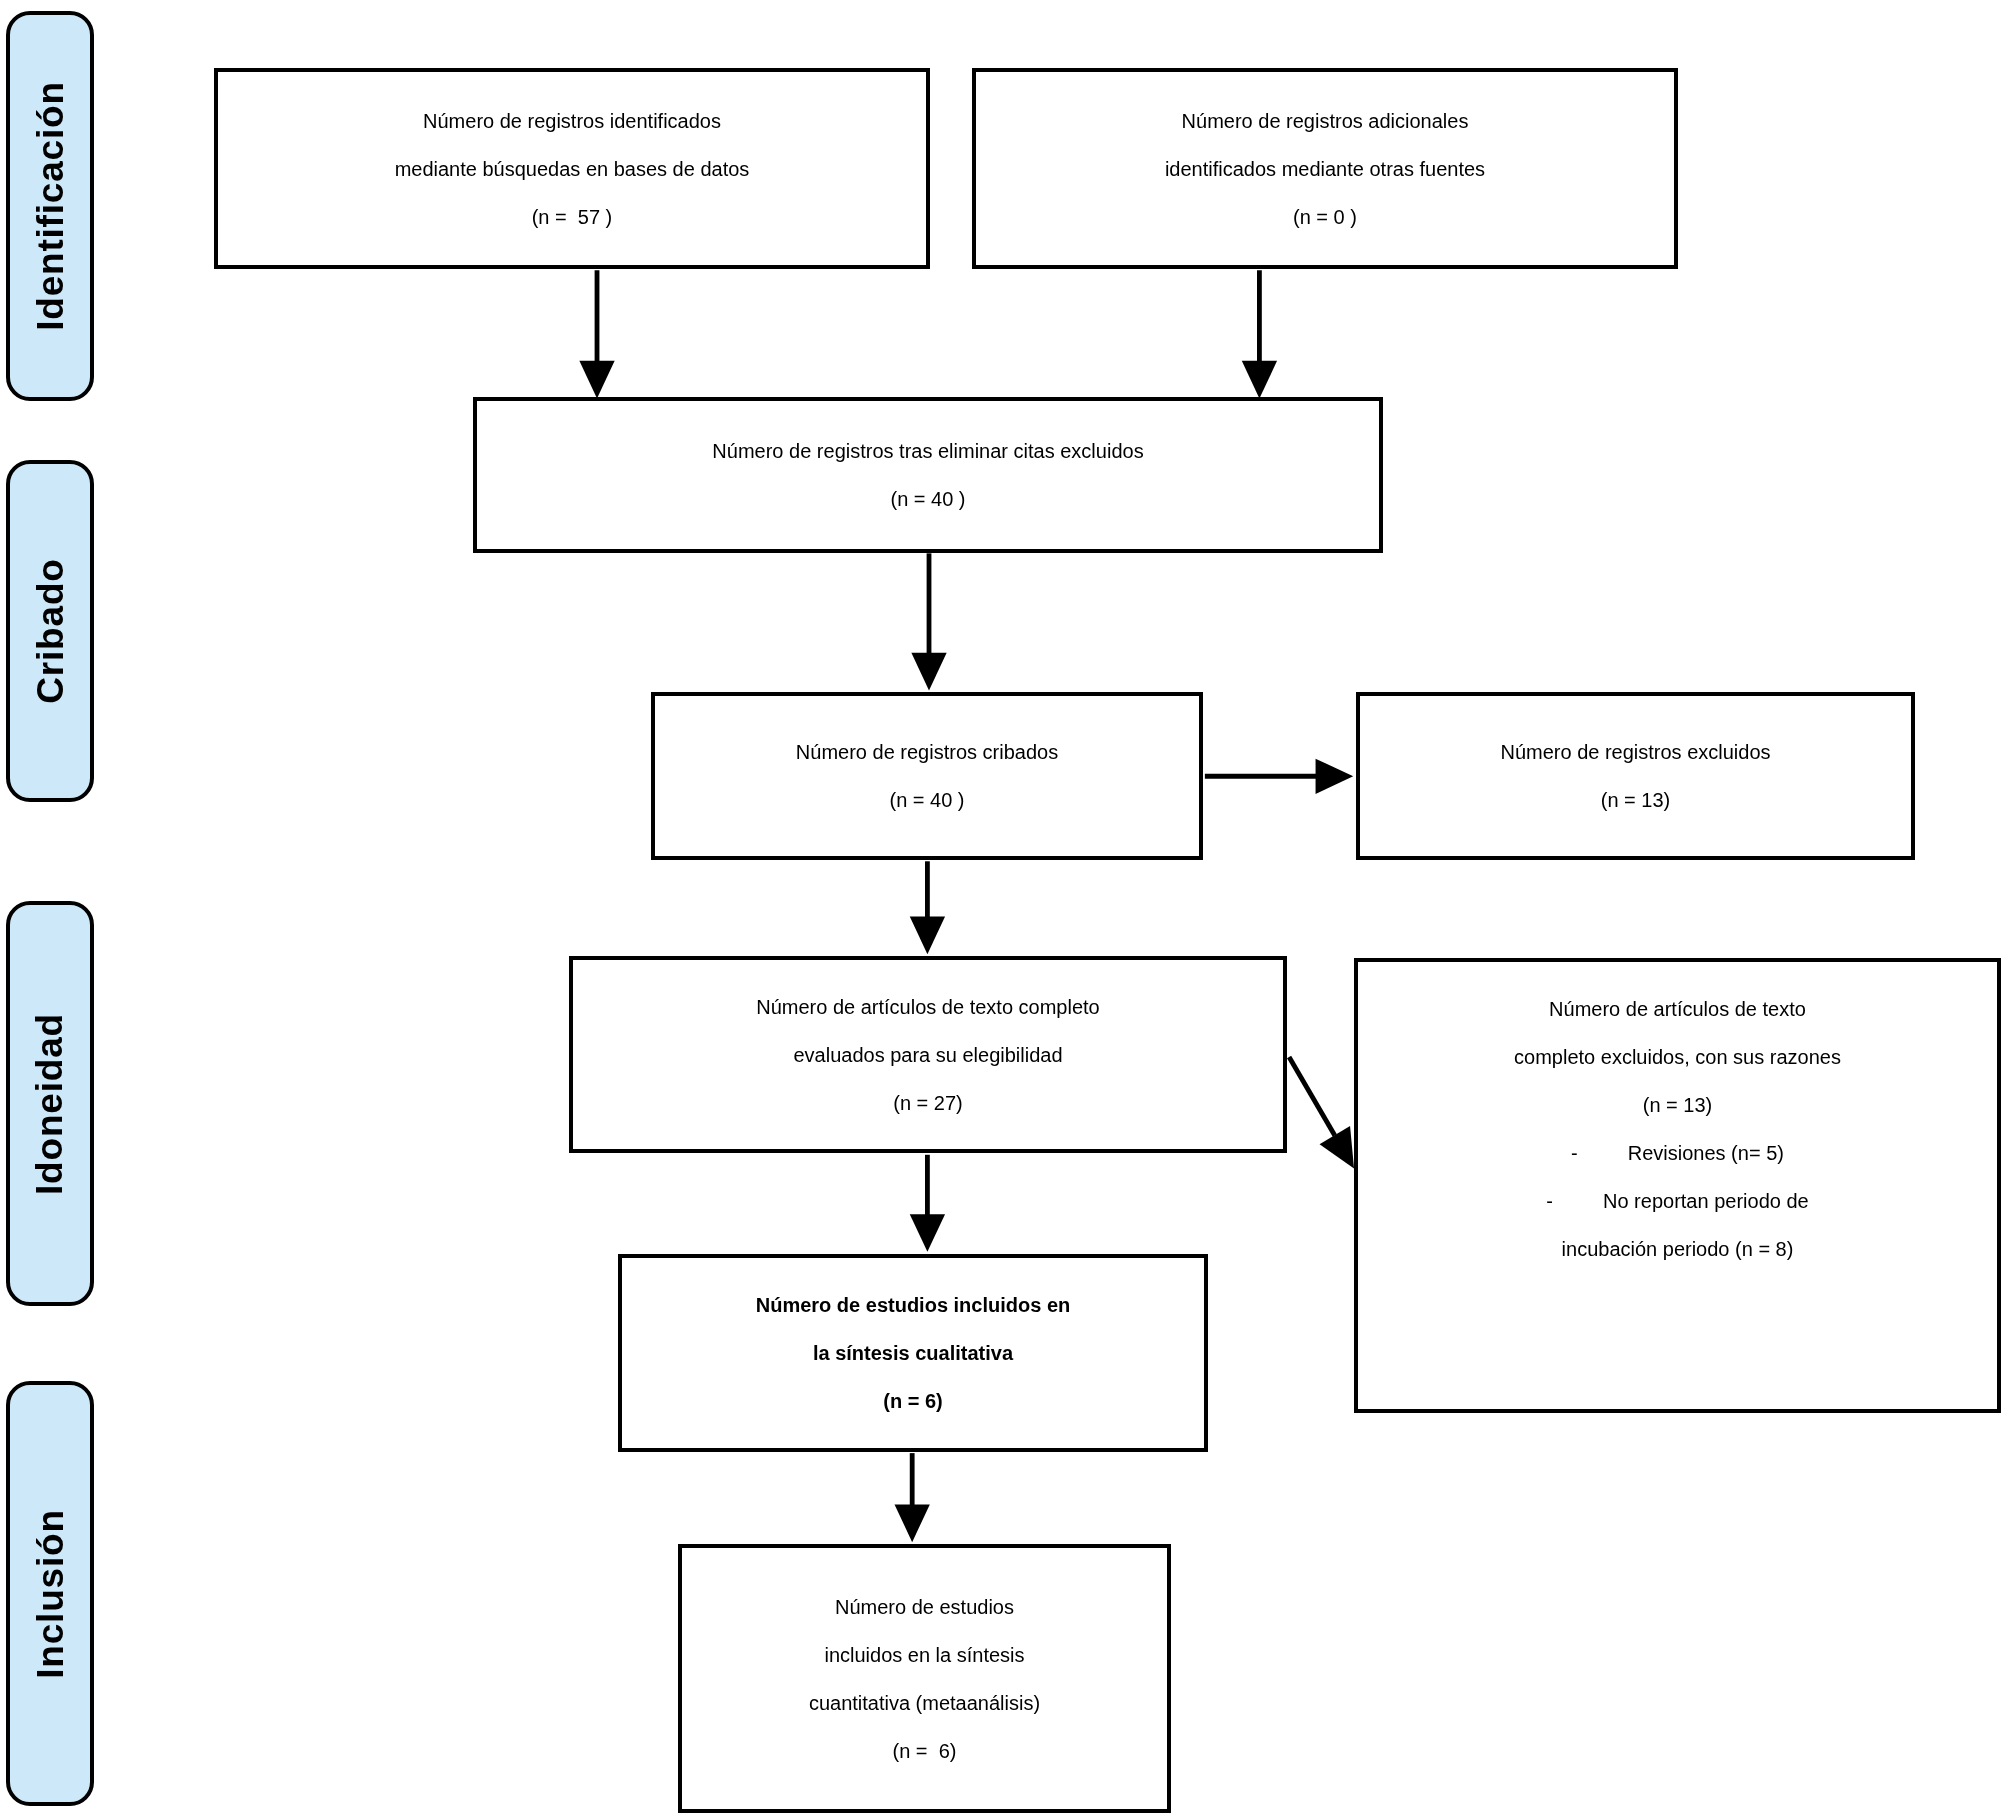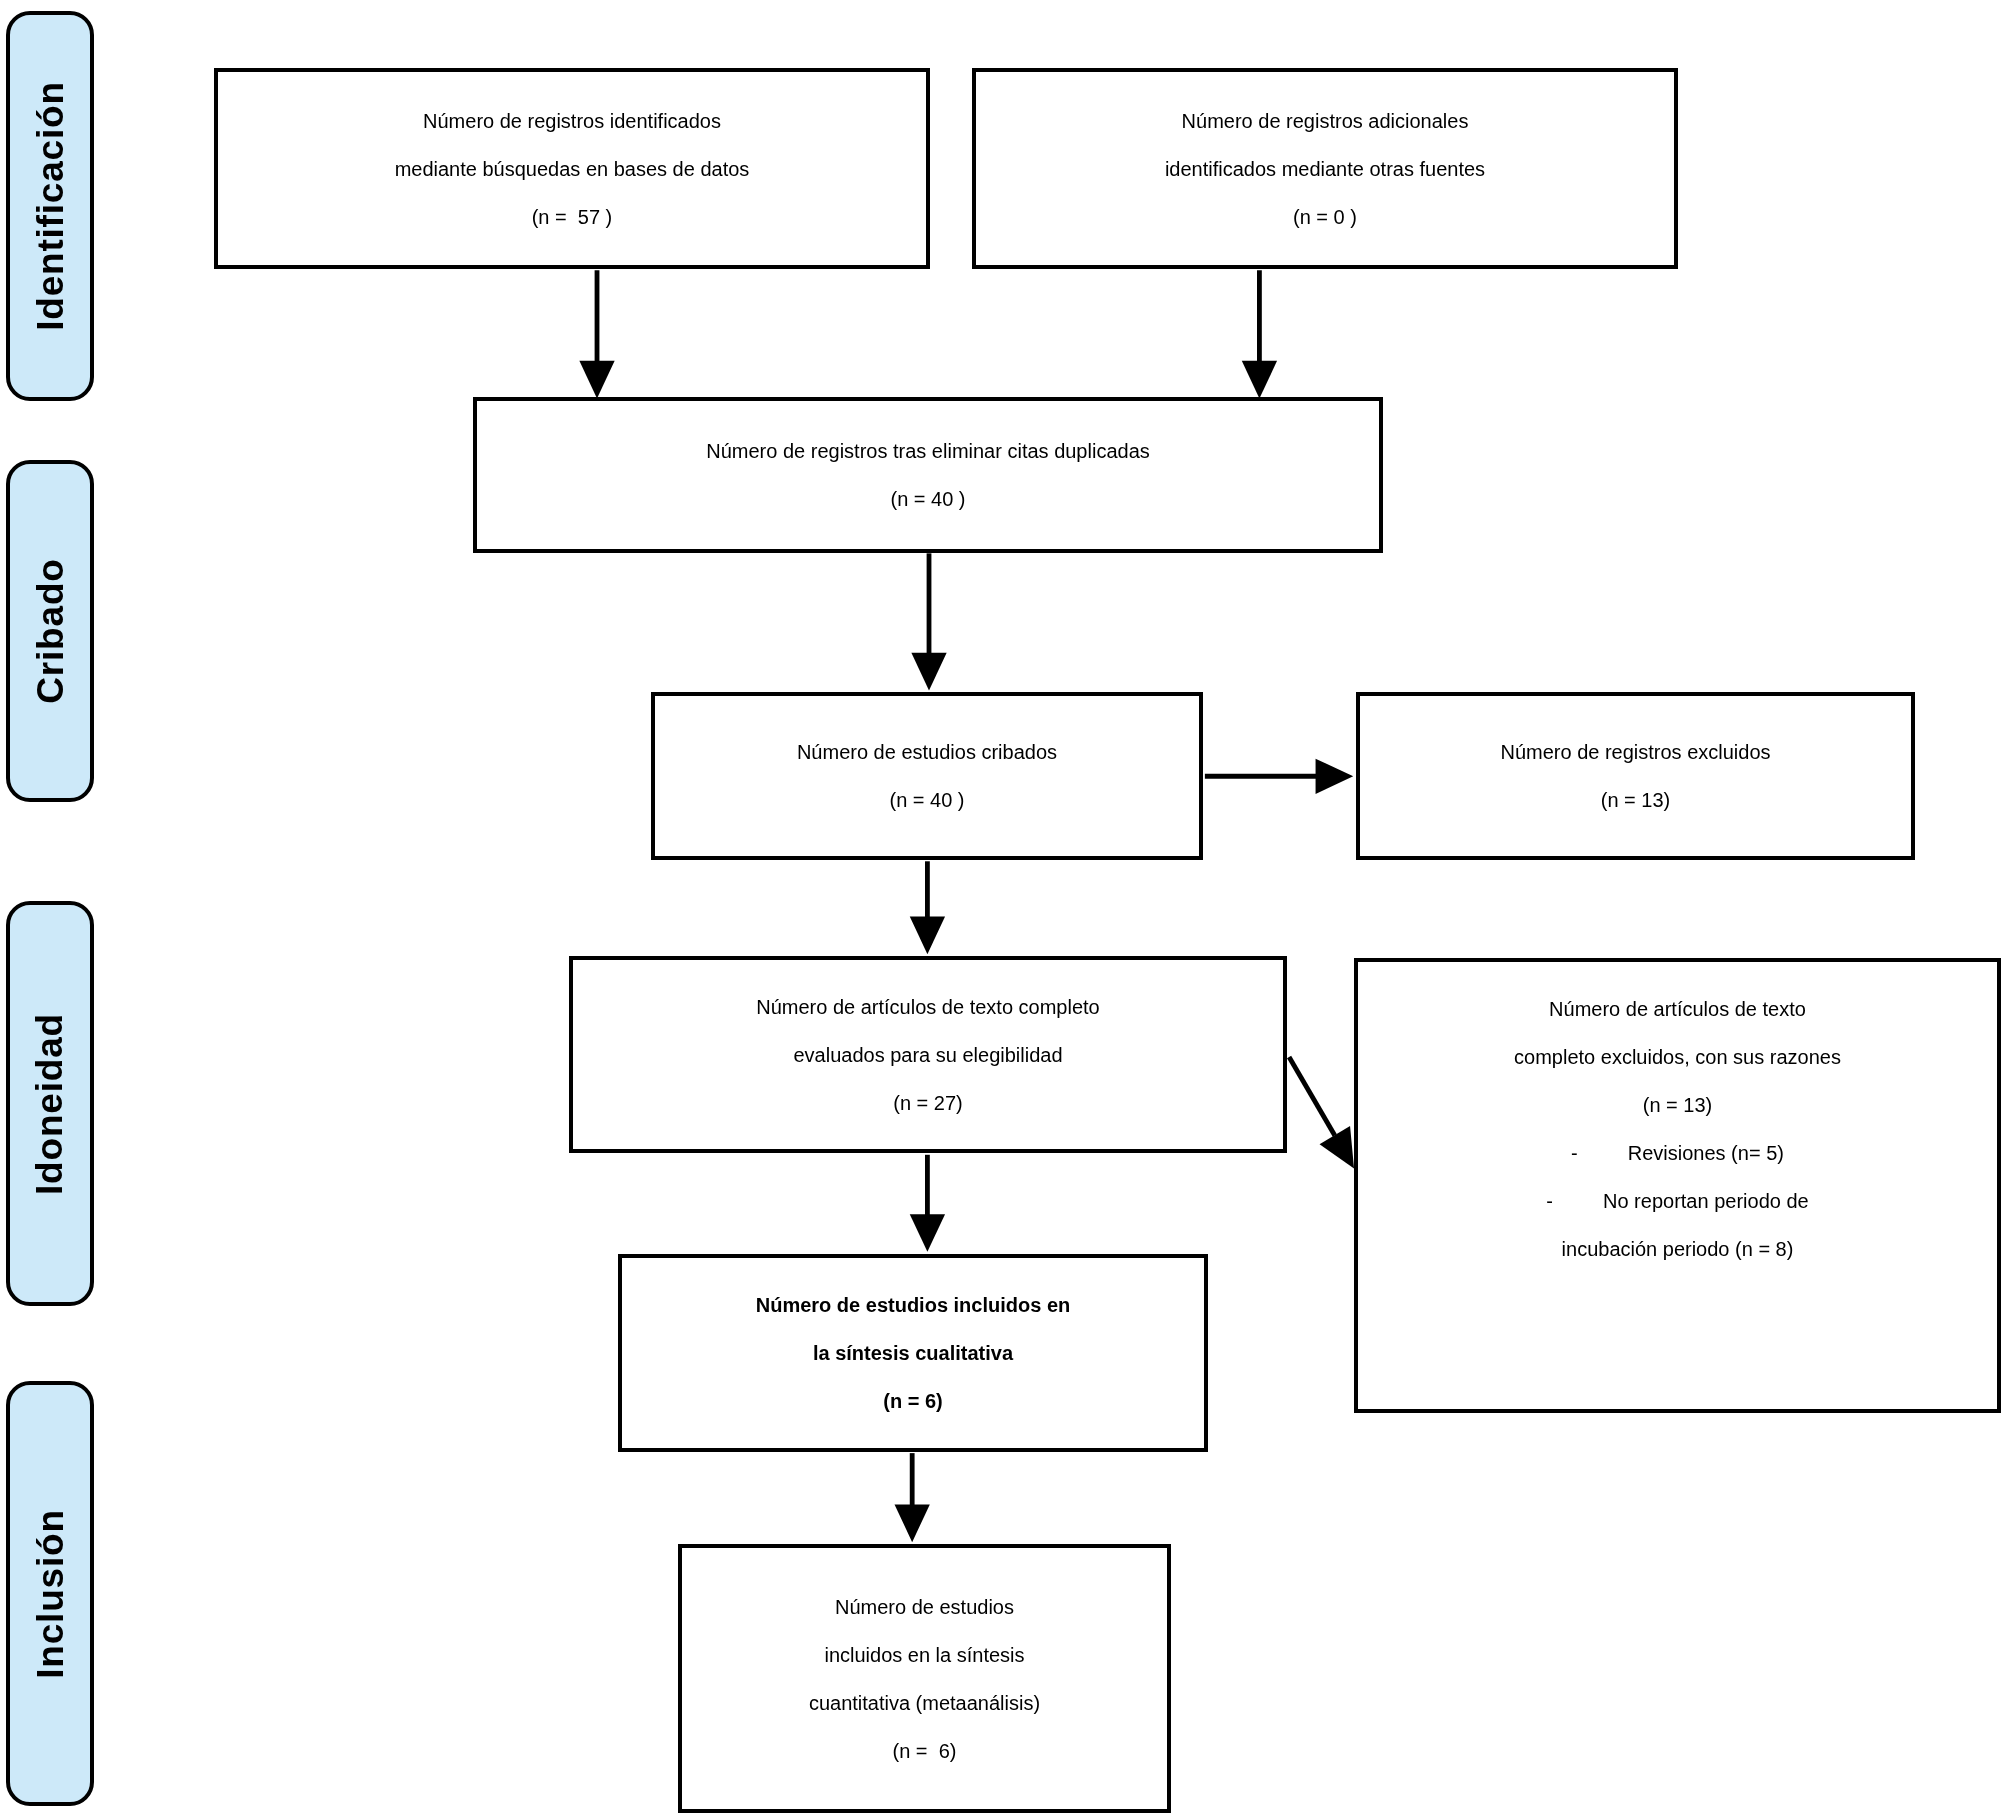--- a/index.html
+++ b/index.html
@@ -115,26 +115,26 @@
     <span class="line">(n =  57 )</span>
   </div>
 
   <div class="flowbox" style="left:972px;top:68px;width:706px;height:201px;">
     <span class="line">Número de registros adicionales</span>
     <span class="line">identificados mediante otras fuentes</span>
     <span class="line">(n = 0 )</span>
   </div>
 
   <div class="flowbox" style="left:473px;top:397px;width:910px;height:156px;">
-    <span class="line">Número de registros tras eliminar citas duplicadas</span>
+    <span class="line">Número de registros tras eliminar citas excluidos</span>
     <span class="line">(n = 40 )</span>
   </div>
 
   <div class="flowbox" style="left:651px;top:692px;width:552px;height:168px;">
-    <span class="line">Número de estudios cribados</span>
+    <span class="line">Número de registros cribados</span>
     <span class="line">(n = 40 )</span>
   </div>
 
   <div class="flowbox" style="left:1356px;top:692px;width:559px;height:168px;">
     <span class="line">Número de registros excluidos</span>
     <span class="line">(n = 13)</span>
   </div>
 
   <div class="flowbox" style="left:569px;top:956px;width:718px;height:197px;">
     <span class="line">Número de artículos de texto completo</span>

